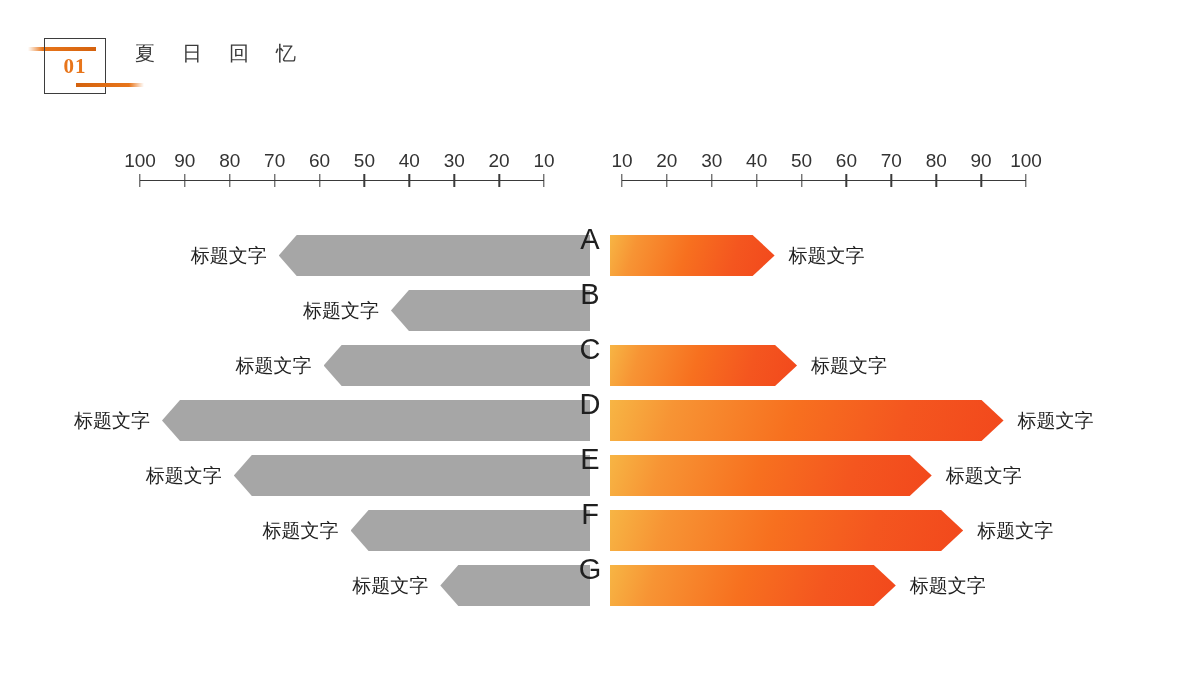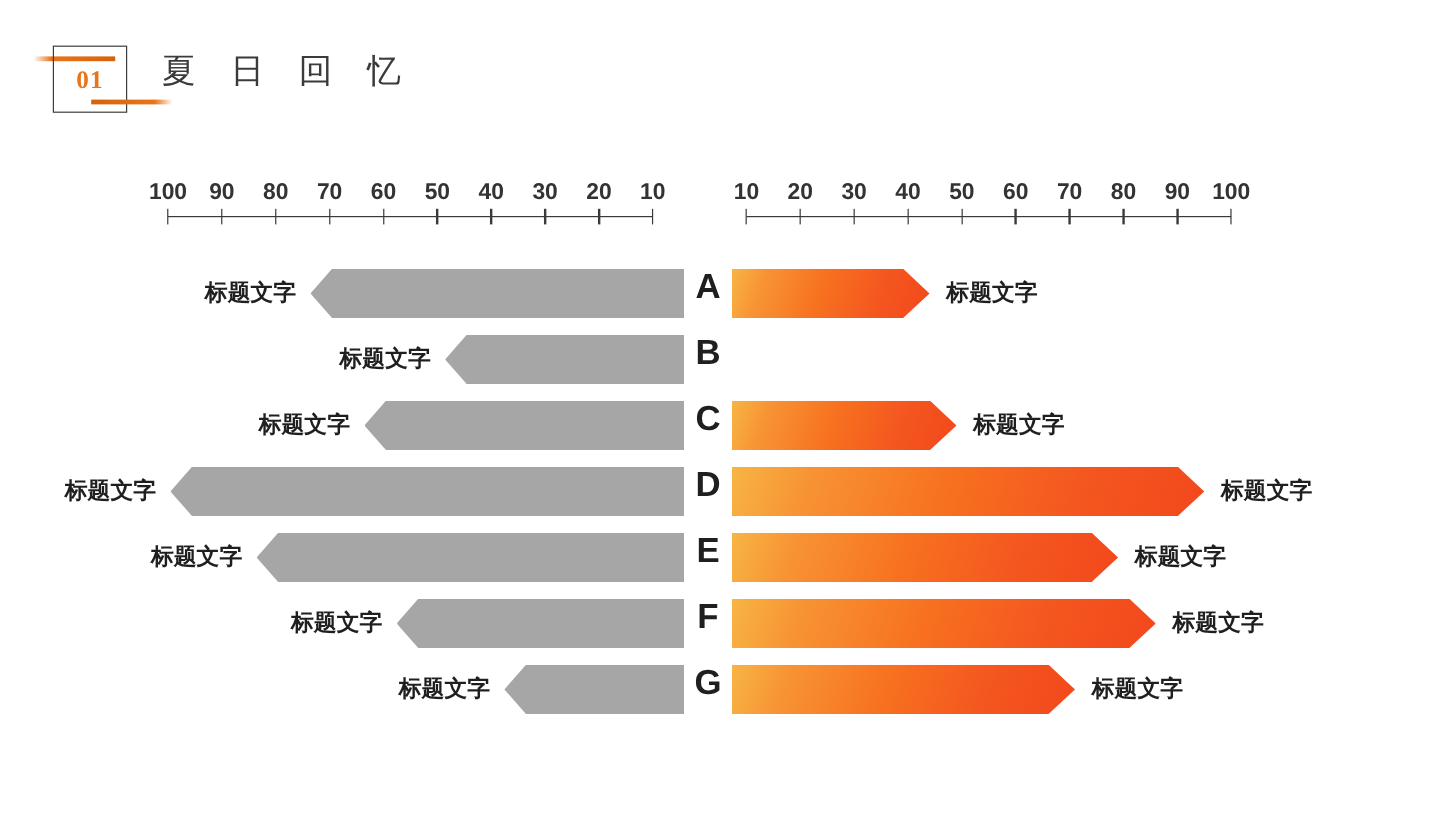--- a/index.html
+++ b/index.html
@@ -25,50 +25,50 @@
     position:absolute;left:28px;top:47px;width:68px;height:4px;
     background:linear-gradient(to right,rgba(232,117,26,0) 0%,#E8751A 22%,#D4620E 100%);
   }
   .slash-bottom{
     position:absolute;left:76px;top:83px;width:68px;height:4px;
     background:linear-gradient(to left,rgba(232,117,26,0) 0%,#E8751A 22%,#D4620E 100%);
   }
   .title-cn{
     position:absolute;left:135px;top:40px;
     font-family:"Liberation Serif","DejaVu Serif",serif;
-    font-size:28px;color:#3b3b3b;letter-spacing:11px;white-space:nowrap;
+    font-size:20px;color:#3b3b3b;letter-spacing:11px;white-space:nowrap;
   }
   .title-en{
     position:absolute;left:137px;top:77px;
     font-size:11px;color:#5b5b5b;letter-spacing:6.2px;white-space:nowrap;
   }
 
   
-  .chart{position:absolute;left:0;top:150px;width:1200px;height:500px;font-weight:bold;}
+  .chart{position:absolute;left:0;top:150px;width:1200px;height:500px;}
 
   .axis{position:absolute;top:0;height:48px;}
   .axis.left{left:116px;width:452px;}
   .axis.right{left:598px;width:452px;}
   .axis .ticklabels{position:relative;height:26px;}
   .axis .ticklabel{
     position:absolute;top:0;transform:translateX(-50%);
     font-size:19px;color:#333;white-space:nowrap;
   }
   .axis .line{
     position:absolute;top:30px;left:24px;right:24px;height:1.4px;background:#3a3a3a;
   }
   .axis .tick{
     position:absolute;top:24px;width:1.4px;height:13px;background:#3a3a3a;
     transform:translateX(-50%);
   }
 
   .rows{position:absolute;left:0;top:62px;width:1200px;}
   .row{position:relative;height:55px;}
 
-  .side{position:absolute;top:5px;height:55px;}
+  .side{position:absolute;top:16px;height:55px;padding-left:20px;}
   .side.l{left:0;width:570px;}
   .side.r{left:610px;width:590px;}
 
   .bar-wrap{position:absolute;top:7px;height:41px;}
   .bar-wrap.l{right:0;}
   .bar-wrap.r{left:0;}
 
   .bar{width:100%;height:100%;}
   .bar.gray{
     background:#a6a6a6;

